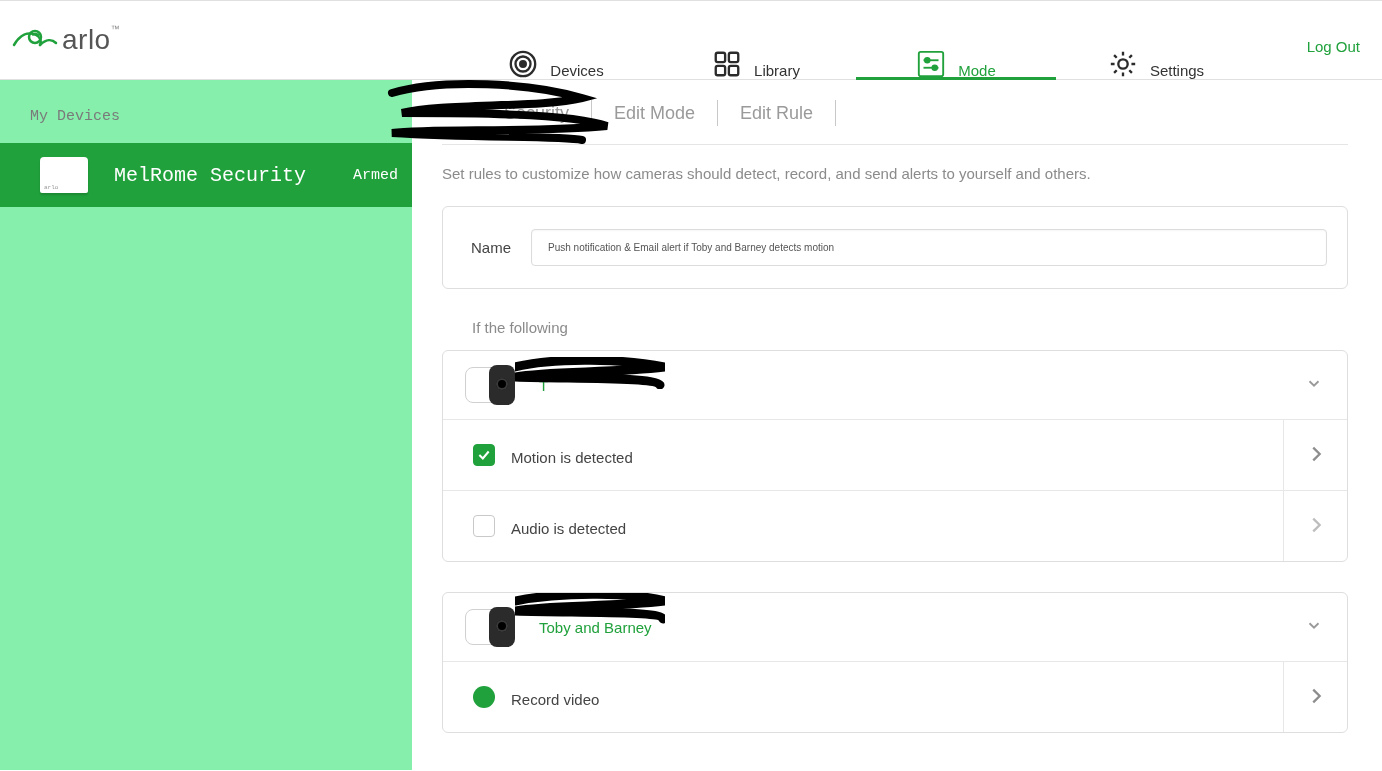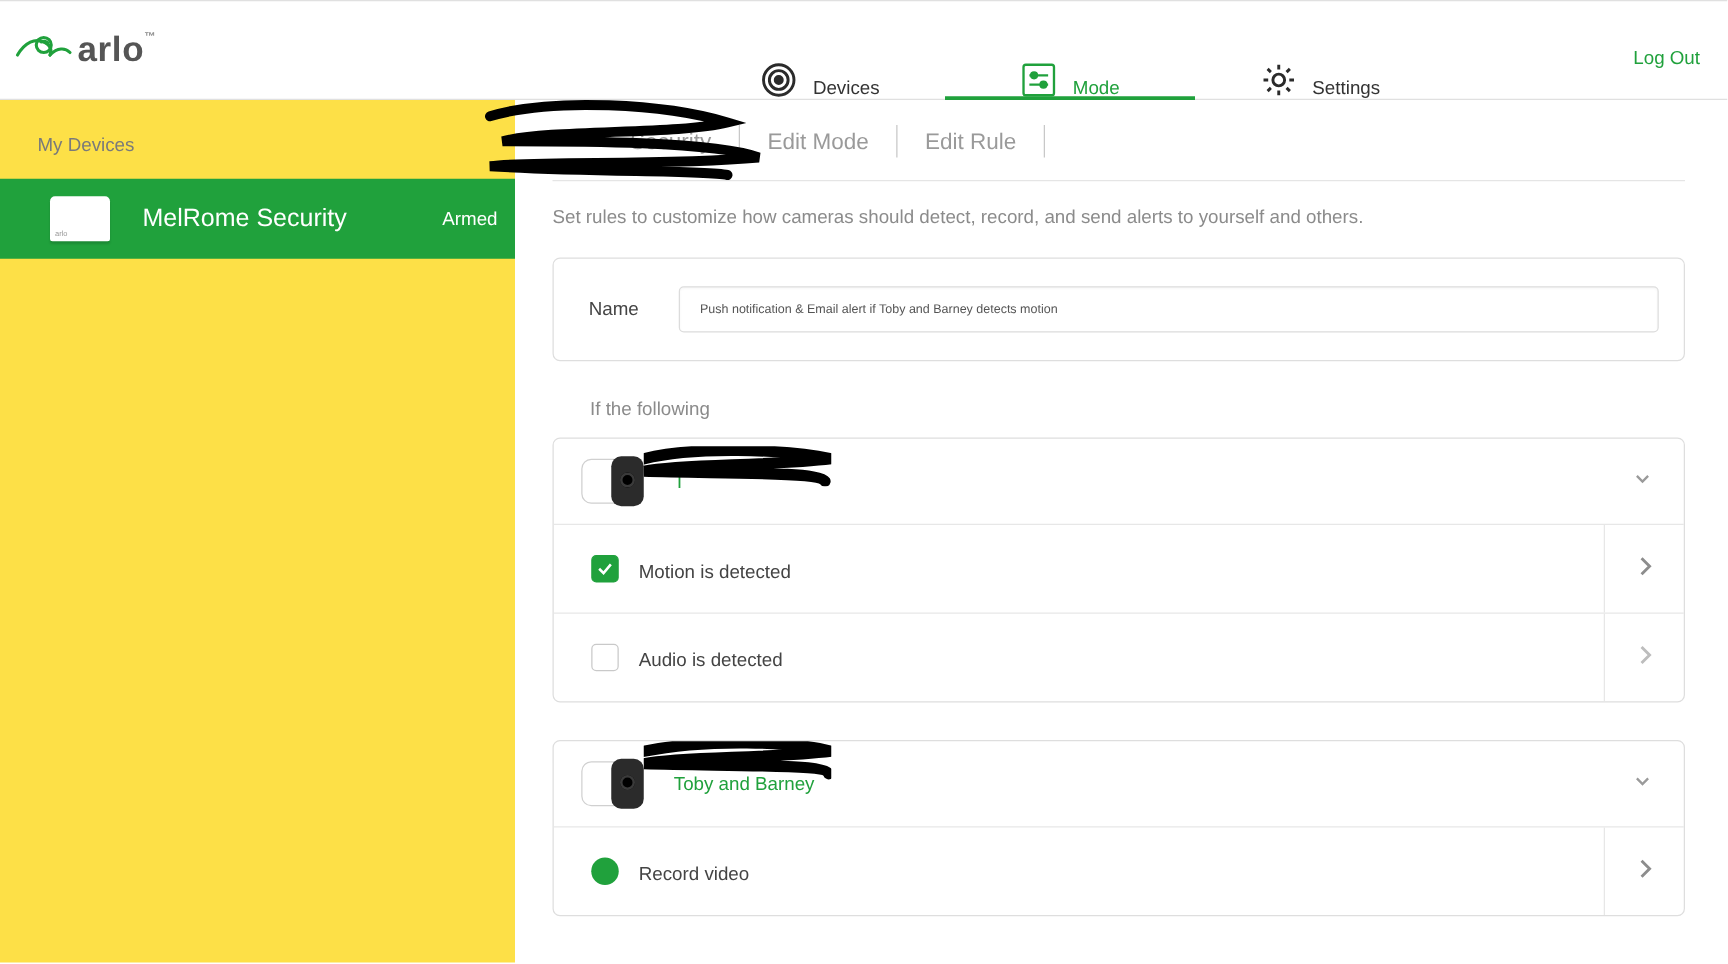--- a/index.html
+++ b/index.html
@@ -24,21 +24,21 @@
   .logo-wrap {
     width: 330px;
     display: flex;
     align-items: center;
     padding-left: 10px;
   }
   .logo-glyph { color:#20a13c; }
   .logo-glyph svg { width: 48px; height: 48px; }
   .logo-text {
     font-size: 28px;
-    font-weight: 700;
+    font-weight: 400;
     color:#555;
     margin-left: 4px;
     letter-spacing: 0.5px;
   }
   .logo-tm { font-size: 9px; vertical-align: top; color:#888; }
 
   .nav {
     flex: 1;
     display: flex;
     align-items: stretch;
@@ -68,23 +68,24 @@
     display:flex; align-items:center;
     color:#20a13c; cursor:pointer;
   }
 
   
   .body {
     display:flex; align-items:flex-start;
   }
   .sidebar {
     width: 412px;
-    background:#fde047;
+    background:#86efac;
     min-height: 690px;
     padding-top: 28px;
+    font-family: Liberation Mono, monospace;
   }
   .sidebar-heading {
     padding-left: 30px;
     color:#7a7a7a;
     margin-bottom: 18px;
   }
   .device-row {
     background:#20a13c;
     color:#fff;
     height:64px;
@@ -144,21 +145,20 @@
   .card {
     border:1px solid #dedede;
     border-radius:6px;
     background:#fff;
   }
 
   .name-card {
     display:flex; align-items:center;
     padding: 22px 20px 22px 28px;
     margin-bottom: 30px;
-    gap: 12px;
   }
   .name-label { color:#444; width: 60px; }
   .name-input {
     flex:1;
     border:1px solid #dcdcdc;
     border-radius:4px;
     padding:12px 16px;
     font-size:10px;
     color:#555;
     box-shadow: inset 0 1px 2px rgba(0,0,0,0.04);
@@ -251,20 +251,31 @@
       <span class="nav-icon">
         <svg viewBox="0 0 32 32" fill="none" stroke="#2b2b2b" stroke-width="2.5">
           <circle cx="16" cy="16" r="13"></circle>
             <circle cx="16" cy="16" r="8"></circle>
             <circle cx="16" cy="16" r="3" fill="#2b2b2b"></circle>
         </svg>
       </span>
       <span>Devices</span>
     </div>
 
+    <div class="nav-item">
+      <span class="nav-icon">
+        <svg viewBox="0 0 32 32" fill="none" stroke="#2b2b2b" stroke-width="2.5">
+          <rect x="4" y="4" width="10" height="10" rx="2"></rect>
+            <rect x="18" y="4" width="10" height="10" rx="2"></rect>
+          <rect x="4" y="18" width="10" height="10" rx="2"></rect>
+            <rect x="18" y="18" width="10" height="10" rx="2"></rect>
+        </svg>
+      </span>
+      <span>Library</span>
+    </div>
 
     <div class="nav-item active">
       <span class="nav-icon">
         <svg viewBox="0 0 32 32" fill="none" stroke="#20a13c" stroke-width="2">
           <rect x="3" y="3" width="26" height="26" rx="2"></rect>
           <line x1="8" y1="12" x2="24" y2="12"></line>
             <circle cx="12" cy="12" r="2.5" fill="#20a13c"></circle>
           <line x1="8" y1="20" x2="24" y2="20"></line>
             <circle cx="20" cy="20" r="2.5" fill="#20a13c"></circle>
         </svg>

